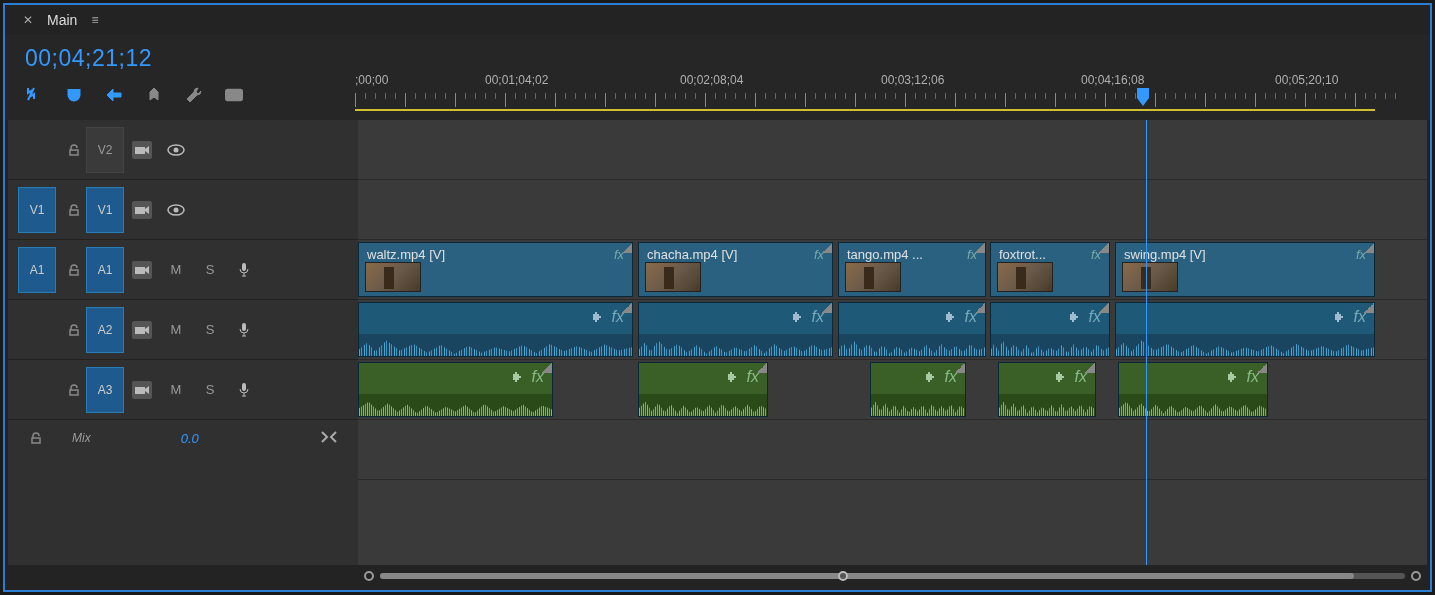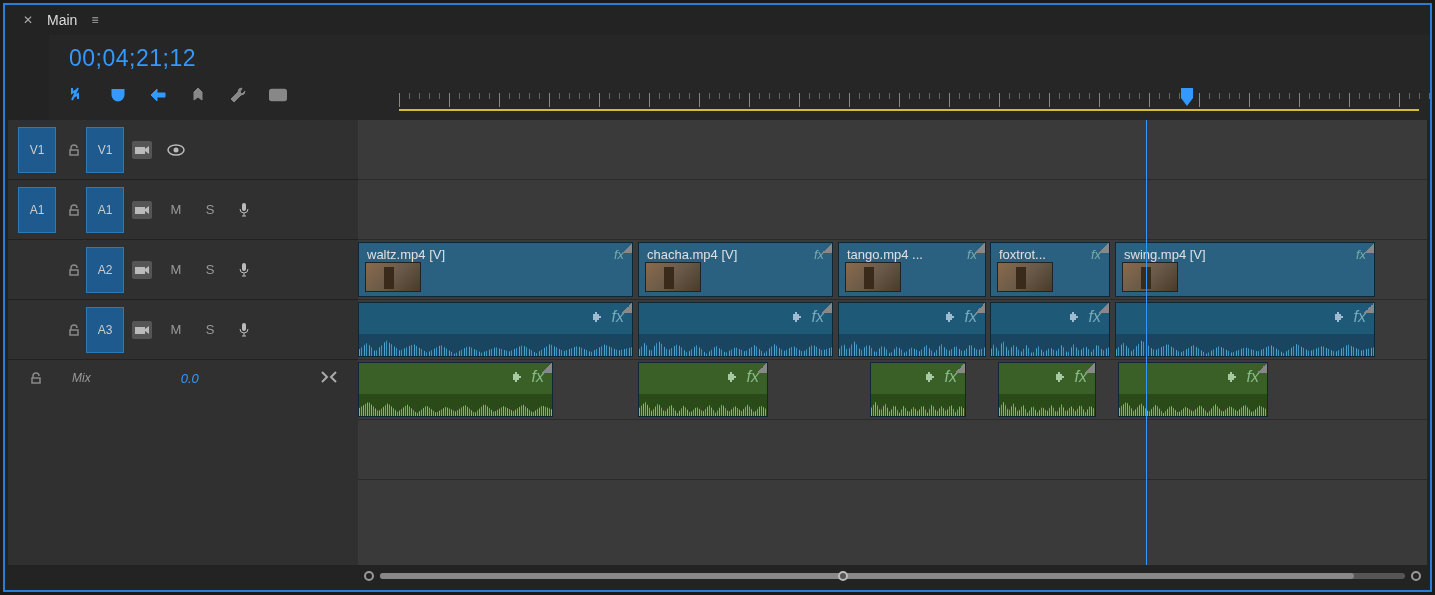--- a/index.html
+++ b/index.html
@@ -6,21 +6,21 @@
 body { background:#1a1a1a; width:1435px; height:595px; overflow:hidden; position:relative; }
 .panel { position:absolute; inset:3px; border:2px solid #2a7fd4; background:#232323; }
 
 
 .tabbar { height:30px; background:#232323; display:flex; align-items:center; padding-left:18px; gap:14px; }
 .close-x { color:#aaa; font-size:12px; cursor:pointer; }
 .tabname { color:#ddd; font-size:14px; }
 .burger { color:#aaa; font-size:12px; cursor:pointer; }
 
 
-.header { height:85px; background:#262626; display:flex;margin-left:44px; }
+.header { height:85px; background:#262626; display:flex; }
 .header-left { width:350px; padding:10px 20px; }
 .timecode { color:#3399ff; font-size:23px; font-weight:500; letter-spacing:0.5px; }
 .toolrow { display:flex; gap:22px; margin-top:14px; align-items:center; }
 .tool-icon { width:18px; height:18px; display:inline-flex; align-items:center; justify-content:center; cursor:pointer; }
 .tool-icon svg { width:18px; height:18px; }
 .blue-icon { fill:#3399ff; stroke:#3399ff; }
 .grey-icon { fill:#888; stroke:#888; }
 
 
 .ruler-area { flex:1; position:relative; padding-top:42px; }
@@ -117,20 +117,28 @@
           </span>
         <span class="tool-icon">
             <svg viewBox="0 0 20 14">
               <rect class="grey-icon" x="1" y="1" width="18" height="12" rx="2" fill="none" stroke-width="2"></rect>
               <text x="10" y="10" text-anchor="middle" font-size="7" fill="#888">CC</text>
             </svg>
           </span>
       </div>
     </div>
     <div class="ruler-area">
+      <div class="ruler-labels" id="ruler-labels">
+          <span class="ruler-label" style="left: 0px;">;00;00</span>
+          <span class="ruler-label" style="left: 130px;">00;01;04;02</span>
+          <span class="ruler-label" style="left: 325px;">00;02;08;04</span>
+          <span class="ruler-label" style="left: 526px;">00;03;12;06</span>
+          <span class="ruler-label" style="left: 726px;">00;04;16;08</span>
+          <span class="ruler-label" style="left: 920px;">00;05;20;10</span>
+        </div>
       <div class="ticks" id="ticks">
           <div class="tick-major" style="left: 0px;"></div>
           <div class="tick-minor" style="left: 10px;"></div>
           <div class="tick-minor" style="left: 20px;"></div>
           <div class="tick-minor" style="left: 30px;"></div>
           <div class="tick-minor" style="left: 40px;"></div>
           <div class="tick-major" style="left: 50px;"></div>
           <div class="tick-minor" style="left: 60px;"></div>
           <div class="tick-minor" style="left: 70px;"></div>
           <div class="tick-minor" style="left: 80px;"></div>
@@ -240,20 +248,45 @@
     </div>
   </div>
 
   <div class="tracks-container">
     <div class="track-headers">
       <div class="th-scroll-dot" style="top:10px"></div>
       <div class="th-scroll-dot" style="top:198px"></div>
       <div class="th-scroll-dot" style="top:224px"></div>
       <div id="video-heads">
           <div class="track-head">
+            <div class="src-patch empty"></div>
+            <span class="lock">
+              <svg width="14" height="14" viewBox="0 0 14 14">
+                <path d="M4 7V5a3 3 0 1 1 6 0M3 7h8v5H3z" fill="none" stroke="#888" stroke-width="1.5"></path>
+              </svg>
+            </span>
+            <div class="tgt-patch off">V2</div>
+            <div class="track-btns">
+              <div class="btn-row">
+                <span class="tiny-btn">
+                  <svg width="16" height="12" viewBox="0 0 16 12">
+                    <rect x="1" y="3" width="10" height="7" fill="#bbb"></rect>
+                    <path d="M11 5l4-3v8l-4-3" fill="#bbb"></path>
+                  </svg>
+                </span>
+                <span class="tiny-btn flat">
+                  <svg width="18" height="12" viewBox="0 0 18 12">
+                    <ellipse cx="9" cy="6" rx="8" ry="5" fill="none" stroke="#bbb" stroke-width="1.5"></ellipse>
+                    <circle cx="9" cy="6" r="2.5" fill="#bbb"></circle>
+                  </svg>
+                </span>
+              </div>
+            </div>
+          </div>
+          <div class="track-head">
             <div class="src-patch ">V1</div>
             <span class="lock">
               <svg width="14" height="14" viewBox="0 0 14 14">
                 <path d="M4 7V5a3 3 0 1 1 6 0M3 7h8v5H3z" fill="none" stroke="#888" stroke-width="1.5"></path>
               </svg>
             </span>
             <div class="tgt-patch ">V1</div>
             <div class="track-btns">
               <div class="btn-row">
                 <span class="tiny-btn">

